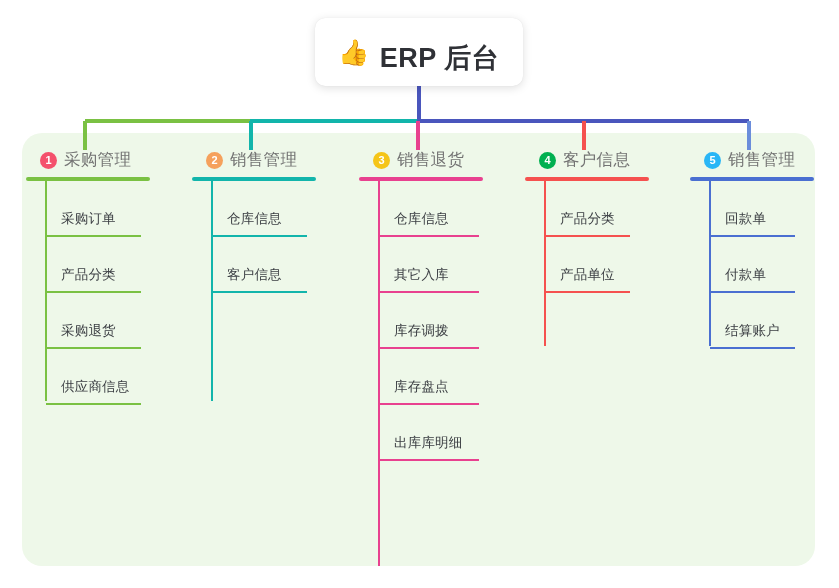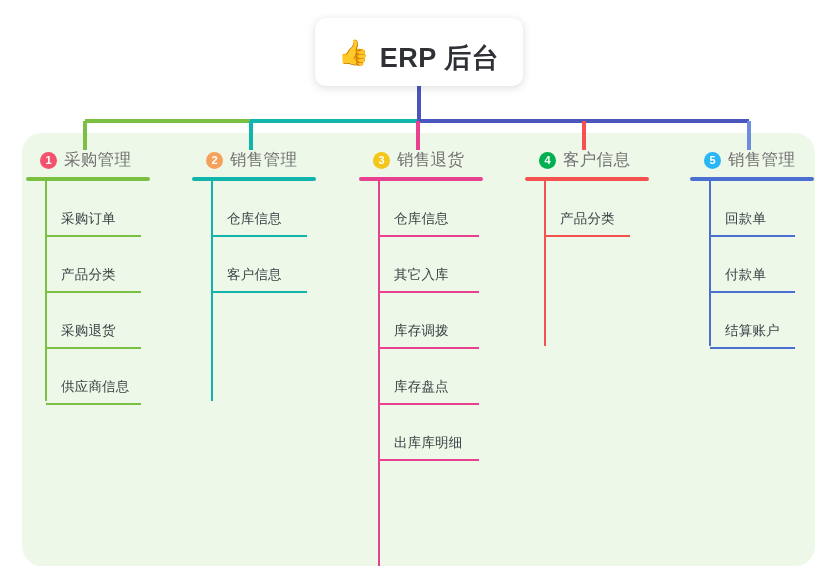--- a/index.html
+++ b/index.html
@@ -270,20 +270,24 @@
         <span class="badge" style="background: rgb(0, 176, 80);">4</span>
         <span class="col-title">客户信息</span>
       </div>
       <div class="header-rule" style="background: rgb(245, 81, 79);"></div>
       <div class="items">
         <div class="spine" style="background: rgb(245, 81, 79); height: 165px;"></div>
         <div class="item">
           <span class="item-label">产品分类</span>
           <span class="item-rule short" style="background: rgb(245, 81, 79);"></span>
         </div>
+        <div class="item">
+          <span class="item-label">产品单位</span>
+          <span class="item-rule short" style="background: rgb(245, 81, 79);"></span>
+        </div>
       </div>
     </div>
 
     <div class="column col-5" style="left:690px;">
       <div class="col-header">
         <span class="badge" style="background: rgb(41, 182, 246);">5</span>
         <span class="col-title">销售管理</span>
       </div>
       <div class="header-rule" style="background: rgb(74, 111, 209);"></div>
       <div class="items">

